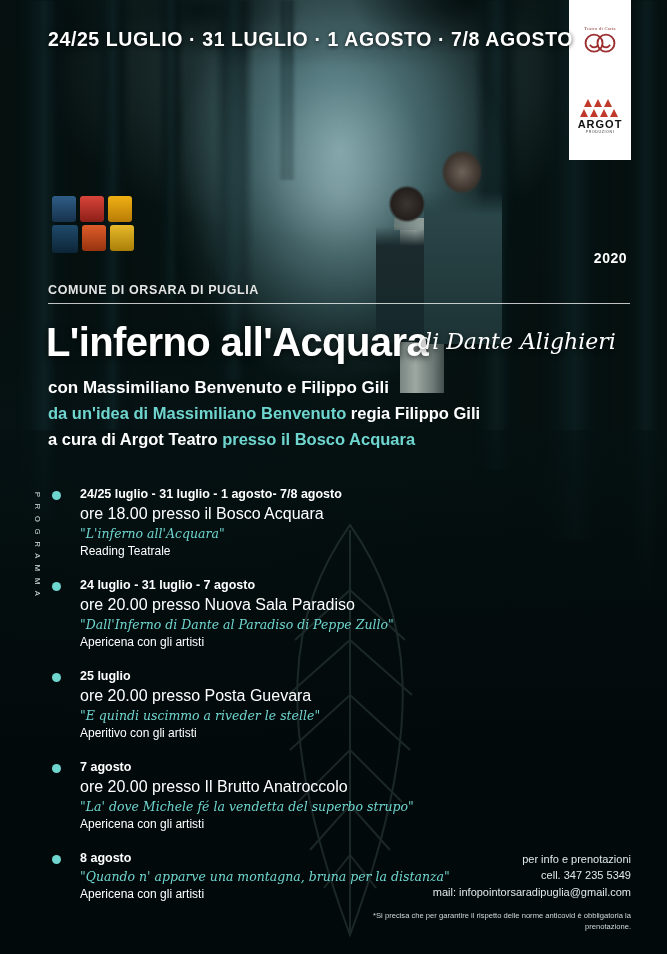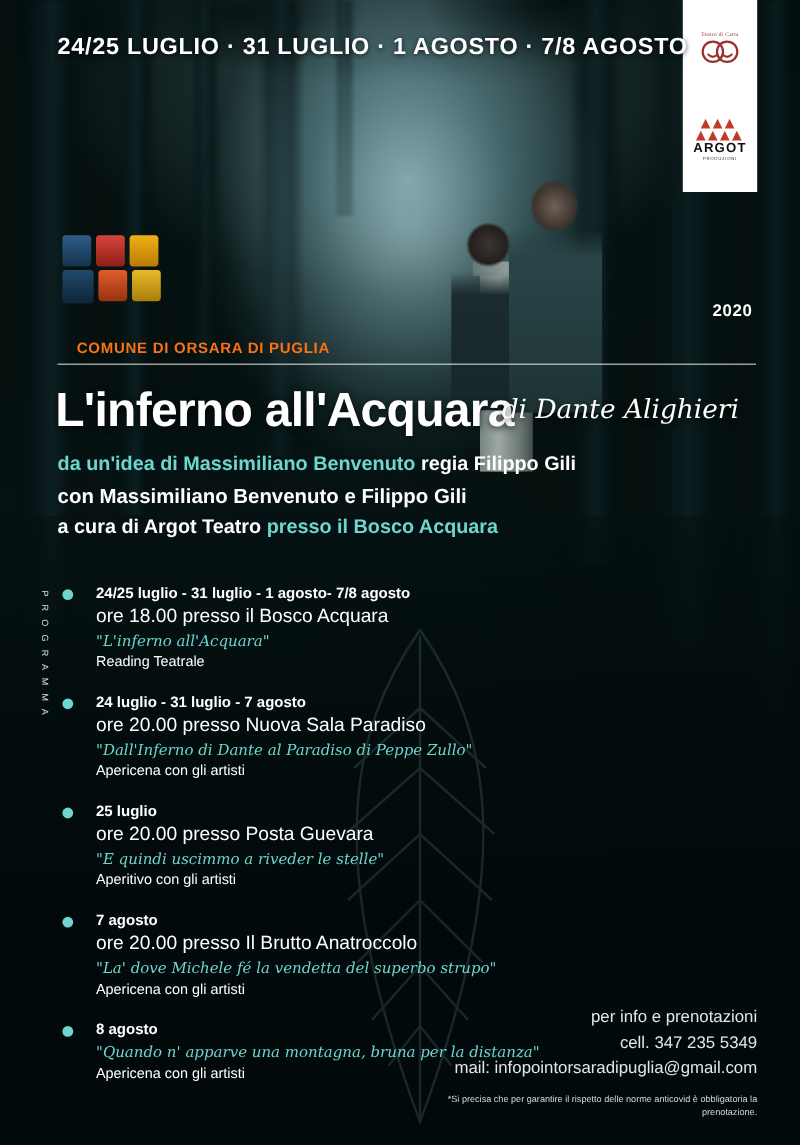--- a/index.html
+++ b/index.html
@@ -162,22 +162,22 @@
     right: 40px; top: 250px;
     color: #fff;
     font-size: 14px;
     letter-spacing: .5px;
     font-weight: 600;
   }
 
   
   .comune {
     position: absolute;
-    left: 64px; top: 283px;
-    color: #f97316;
+    left: 48px; top: 283px;
+    color: #e5e5e5;
     font-size: 12.5px;
     font-weight: bold;
     letter-spacing: 0.6px;
   }
   .rule {
     position: absolute;
     left: 48px; top: 303px;
     width: 582px; height: 1px;
     background: rgba(255,255,255,.75);
   }
@@ -255,21 +255,21 @@
   .p-extra { color:#ffffff; font-size: 12px; }
 
   
   .footer {
     position: absolute;
     right: 36px; bottom: 22px;
     width: 300px;
     text-align: right;
     color: #dfe9e7;
   }
-  .f-line { font-size: 14px; line-height: 1.5; }
+  .f-line { font-size: 11px; line-height: 1.5; }
   .f-note { font-size: 7.6px; line-height: 1.45; margin-top: 10px; color:#cfdbd9; }
 </style>
 </head>
 <body>
 
 <div class="poster">
 
   <div class="bg"></div>
   <div class="canopy"></div>
   <div class="trunk t1"></div>
@@ -346,22 +346,22 @@
   <div class="year">2020</div>
 
   <div class="comune">COMUNE DI ORSARA DI PUGLIA</div>
   <div class="rule"></div>
   <div class="title-wrap">
     <span class="title-main">L'inferno all'Acquara</span>
     <span class="title-sub">di Dante Alighieri</span>
   </div>
 
   <div class="credits">
+    <div class="cr-line l1">con Massimiliano Benvenuto e Filippo Gili</div>
     <div class="cr-line"><span class="accent">da un'idea di Massimiliano Benvenuto</span><span> regia Filippo Gili</span></div>
-    <div class="cr-line l1">con Massimiliano Benvenuto e Filippo Gili</div>
     <div class="cr-line"><span>a cura di Argot Teatro</span><span class="accent"> presso il Bosco Acquara</span></div>
   </div>
 
   <div class="programma">P R O G R A M M A</div>
 
   <div class="prog">
 
     <div class="prog-item">
       <span class="bullet"></span>
       <div class="p-date">24/25 luglio - 31 luglio - 1 agosto- 7/8 agosto</div>

